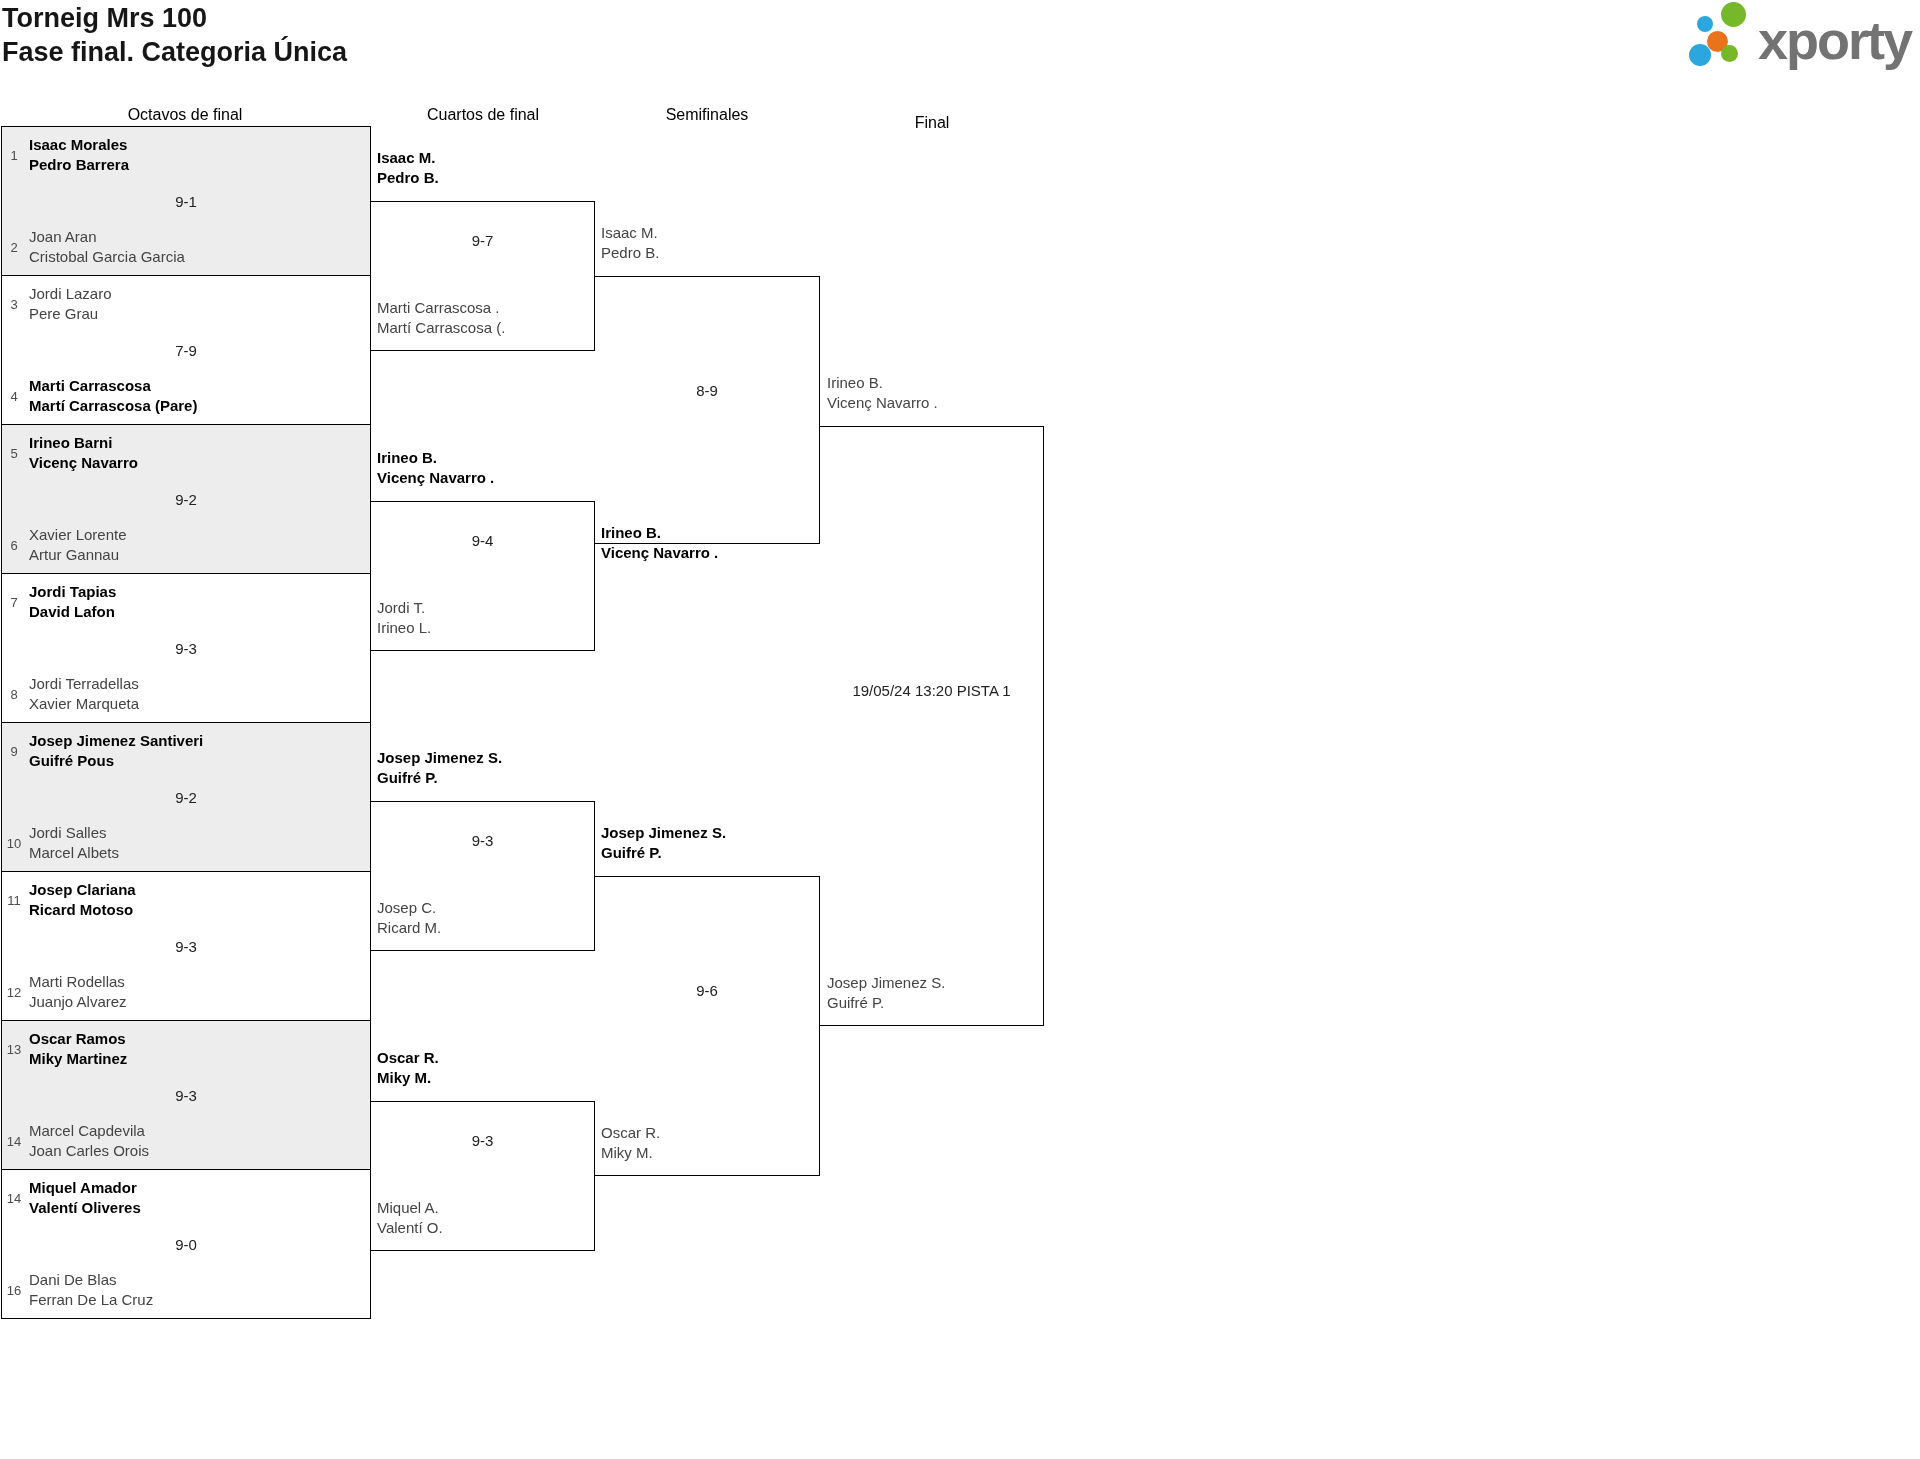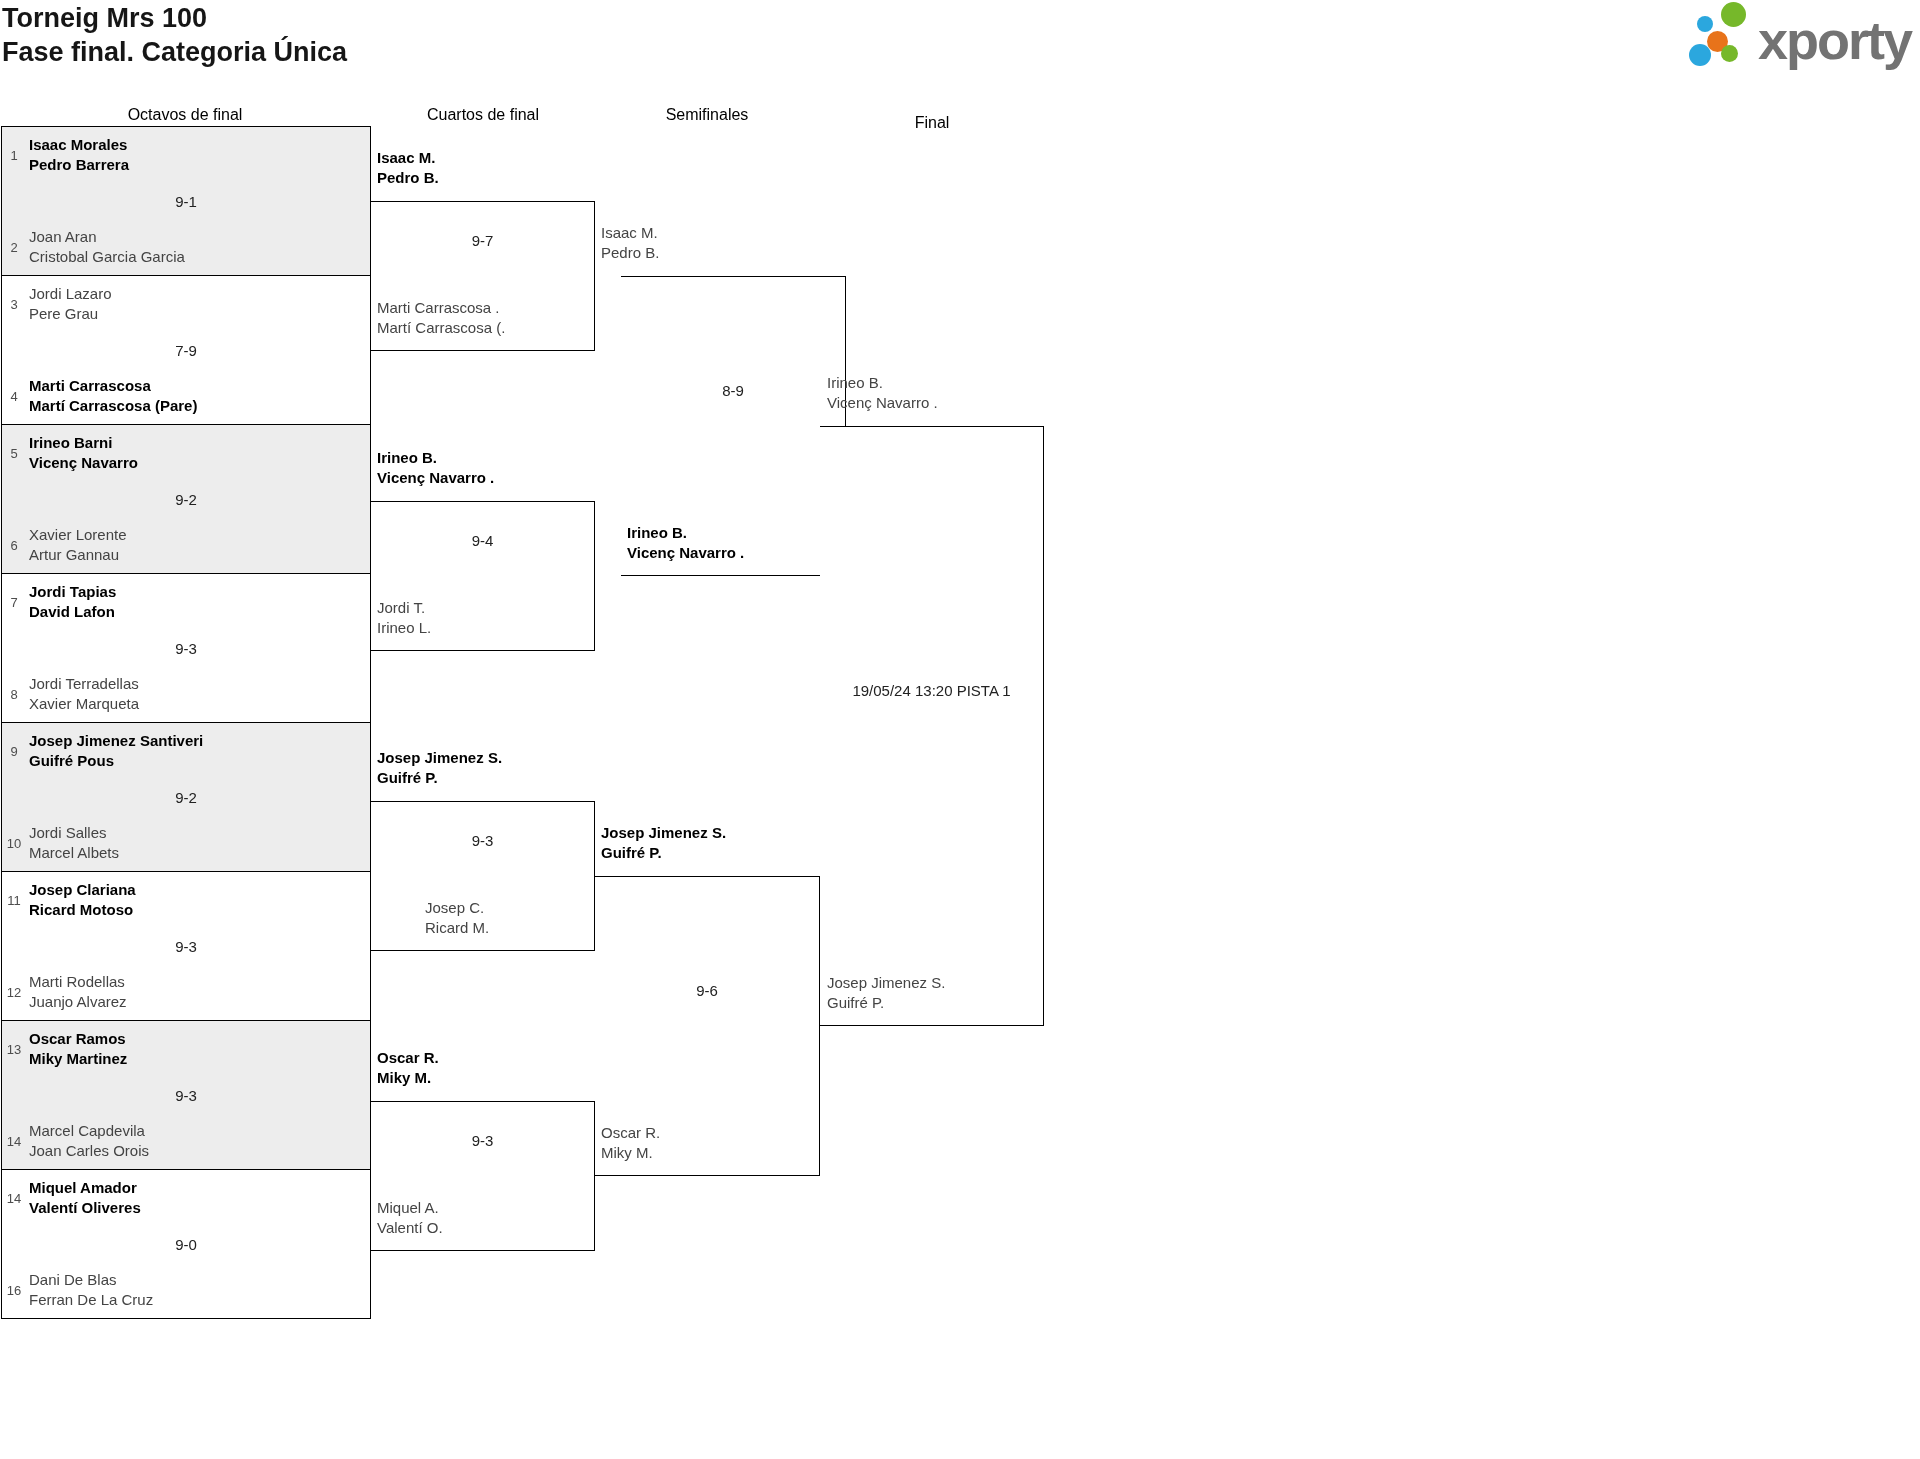--- a/index.html
+++ b/index.html
@@ -236,41 +236,41 @@
         <span class="name-line">Jordi T.</span>
         <span class="name-line">Irineo L.</span>
       </div>
     </div>
     <div class="box-label winner" style="left: 377px; top: 748px;">
       <span class="name-line">Josep Jimenez S.</span>
       <span class="name-line">Guifré P.</span>
     </div>
     <div class="box" style="left: 371px; top: 801px; width: 224px; height: 150px;">
       <div class="box-score" style="top: 29px;">9-3</div>
-      <div class="box-label" style="left: 6px; top: 96px; margin-left: 48px;">
+      <div class="box-label" style="left: 6px; top: 96px;">
         <span class="name-line">Josep C.</span>
         <span class="name-line">Ricard M.</span>
       </div>
     </div>
     <div class="box-label winner" style="left: 377px; top: 1048px;">
       <span class="name-line">Oscar R.</span>
       <span class="name-line">Miky M.</span>
     </div>
     <div class="box" style="left: 371px; top: 1101px; width: 224px; height: 150px;">
       <div class="box-score" style="top: 29px;">9-3</div>
       <div class="box-label" style="left: 6px; top: 96px;">
         <span class="name-line">Miquel A.</span>
         <span class="name-line">Valentí O.</span>
       </div>
     </div>
     <div class="box-label" style="left: 601px; top: 223px;">
       <span class="name-line">Isaac M.</span>
       <span class="name-line">Pedro B.</span>
     </div>
-    <div class="box" style="left: 621px; top: 276px; width: 225px; height: 300px;">
+    <div class="box" style="left: 595px; top: 276px; width: 225px; height: 268px;">
       <div class="box-score" style="top: 104px;">8-9</div>
       <div class="box-label winner" style="left: 6px; top: 246px;">
         <span class="name-line">Irineo B.</span>
         <span class="name-line">Vicenç Navarro .</span>
       </div>
     </div>
     <div class="box-label winner" style="left: 601px; top: 823px;">
       <span class="name-line">Josep Jimenez S.</span>
       <span class="name-line">Guifré P.</span>
     </div>

